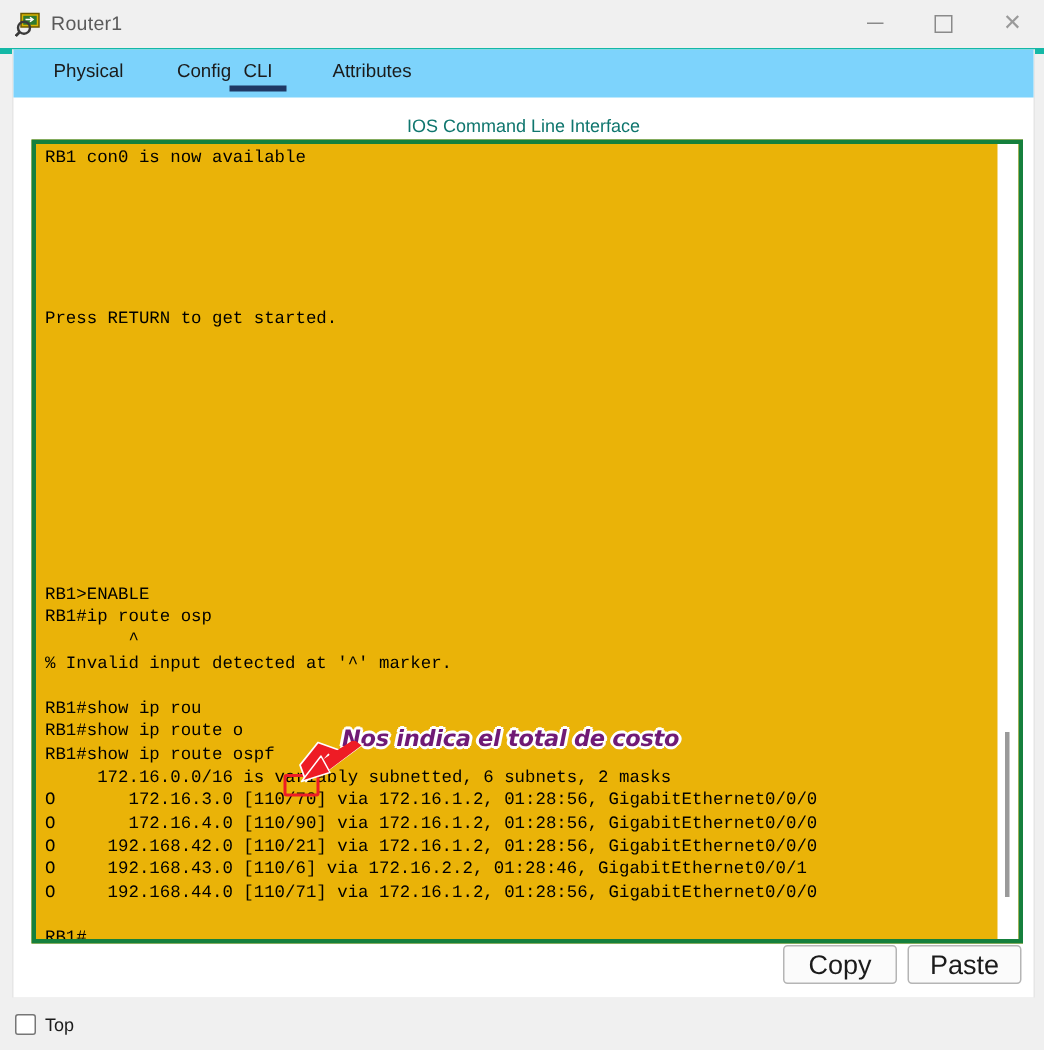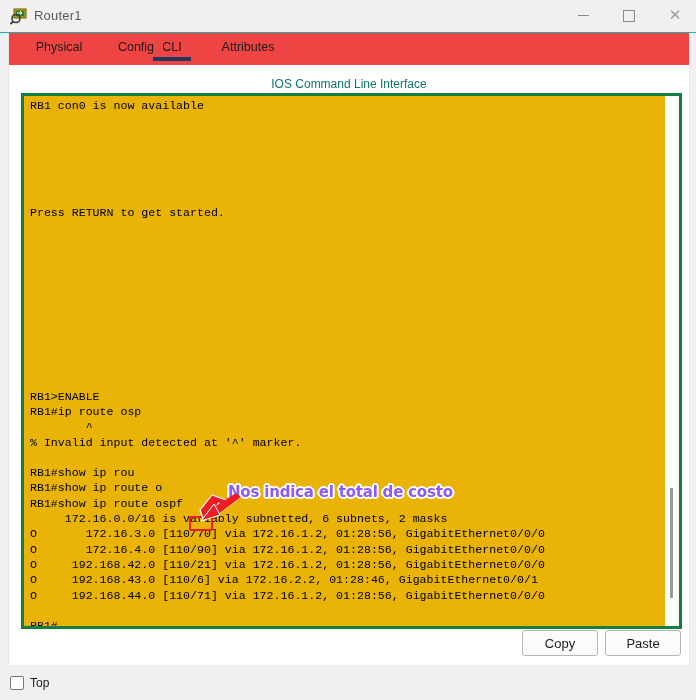--- a/index.html
+++ b/index.html
@@ -22,21 +22,21 @@
     background: #f0f0f0;
   }
 
   
   .titlebar {
     position: absolute;
     left: 0; top: 0;
     width: 696px;
     height: 32px;
     background: #f0f0f0;
-    border-bottom: 1px solid #14b8a6;
+    border-bottom: 4px solid #14b8a6;
   }
   .title-icon {
     position: absolute;
     left: 10px; top: 7px;
     width: 18px; height: 18px;
   }
   .title-text {
     position: absolute;
     left: 34px; top: 7px;
     font-size: 13px;
@@ -77,21 +77,21 @@
     border: 1px solid #e6e6e6;
     border-top: none;
   }
 
   
   .tabs {
     position: absolute;
     left: 0; top: 0;
     width: 680px;
     height: 32px;
-    background: #ef4444;
+    background: #7dd3fc;
   }
   .tab {
     position: absolute;
     top: 4px;
     height: 26px;
     font-size: 12.5px;
     color: #1b1b1b;
     padding: 0 4px;
     line-height: 20px;
     text-align: center;
@@ -154,21 +154,21 @@
 
   
   .btn {
     position: absolute;
     top: 597px;
     width: 74px;
     height: 24px;
     background: #fbfbfb;
     border: 1px solid #b5b5b5;
     border-radius: 3px;
-    font-size: 13px;
+    font-size: 18px;
     color: #1b1b1b;
     display: flex;
     align-items: center;
     justify-content: center;
   }
   .btn-copy  { left: 513px; }
   .btn-paste { left: 596px; }
 
   
   .footer {
@@ -198,21 +198,22 @@
   }
 
   
   .annot-text {
     position: absolute;
     left: 228px;
     top: 483px;
     font-family: "DejaVu Sans", sans-serif;
     font-size: 15px;
     font-weight: bold;
-    color: #8b5cf6;
+    font-style: italic;
+    color: #701a75;
     letter-spacing: -0.2px;
     white-space: nowrap;
     -webkit-text-stroke: 2.6px #ffffff;
     paint-order: stroke fill;
     text-shadow:
       -1px -1px 0 #fff,  1px -1px 0 #fff,
       -1px  1px 0 #fff,  1px  1px 0 #fff,
       -2px  0   0 #fff,  2px  0   0 #fff,
        0   -2px 0 #fff,  0    2px 0 #fff;
   }

